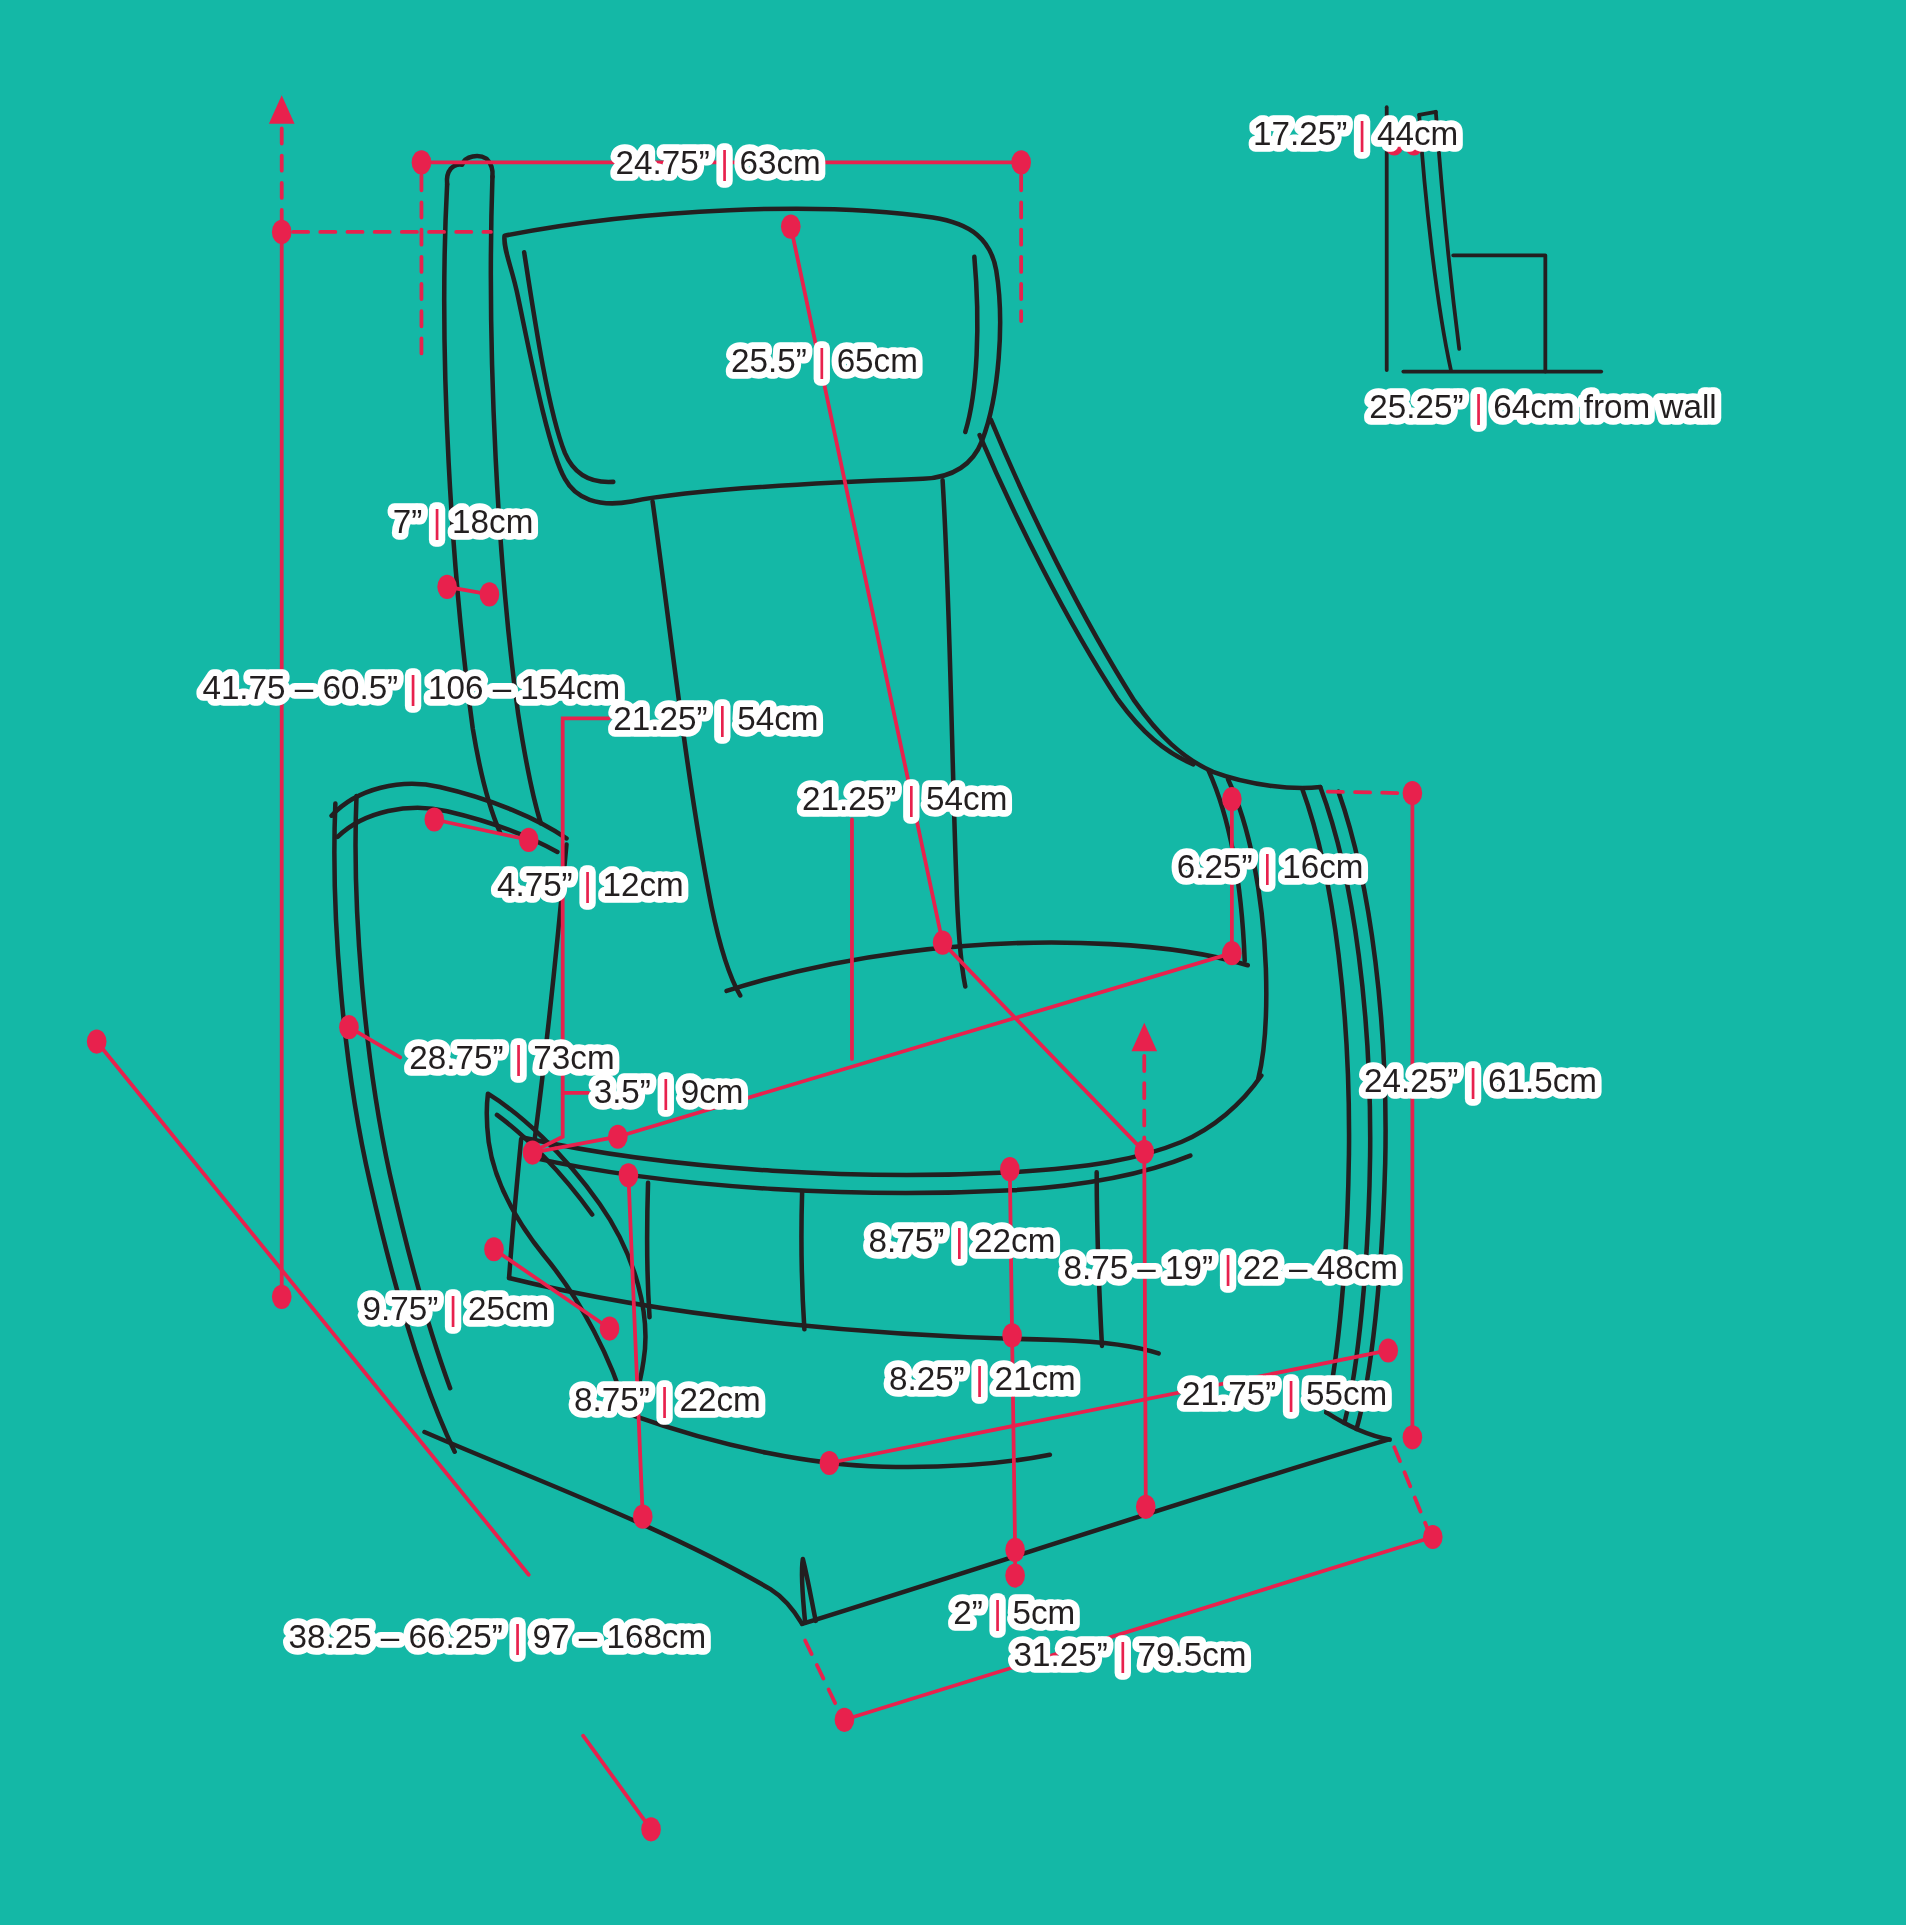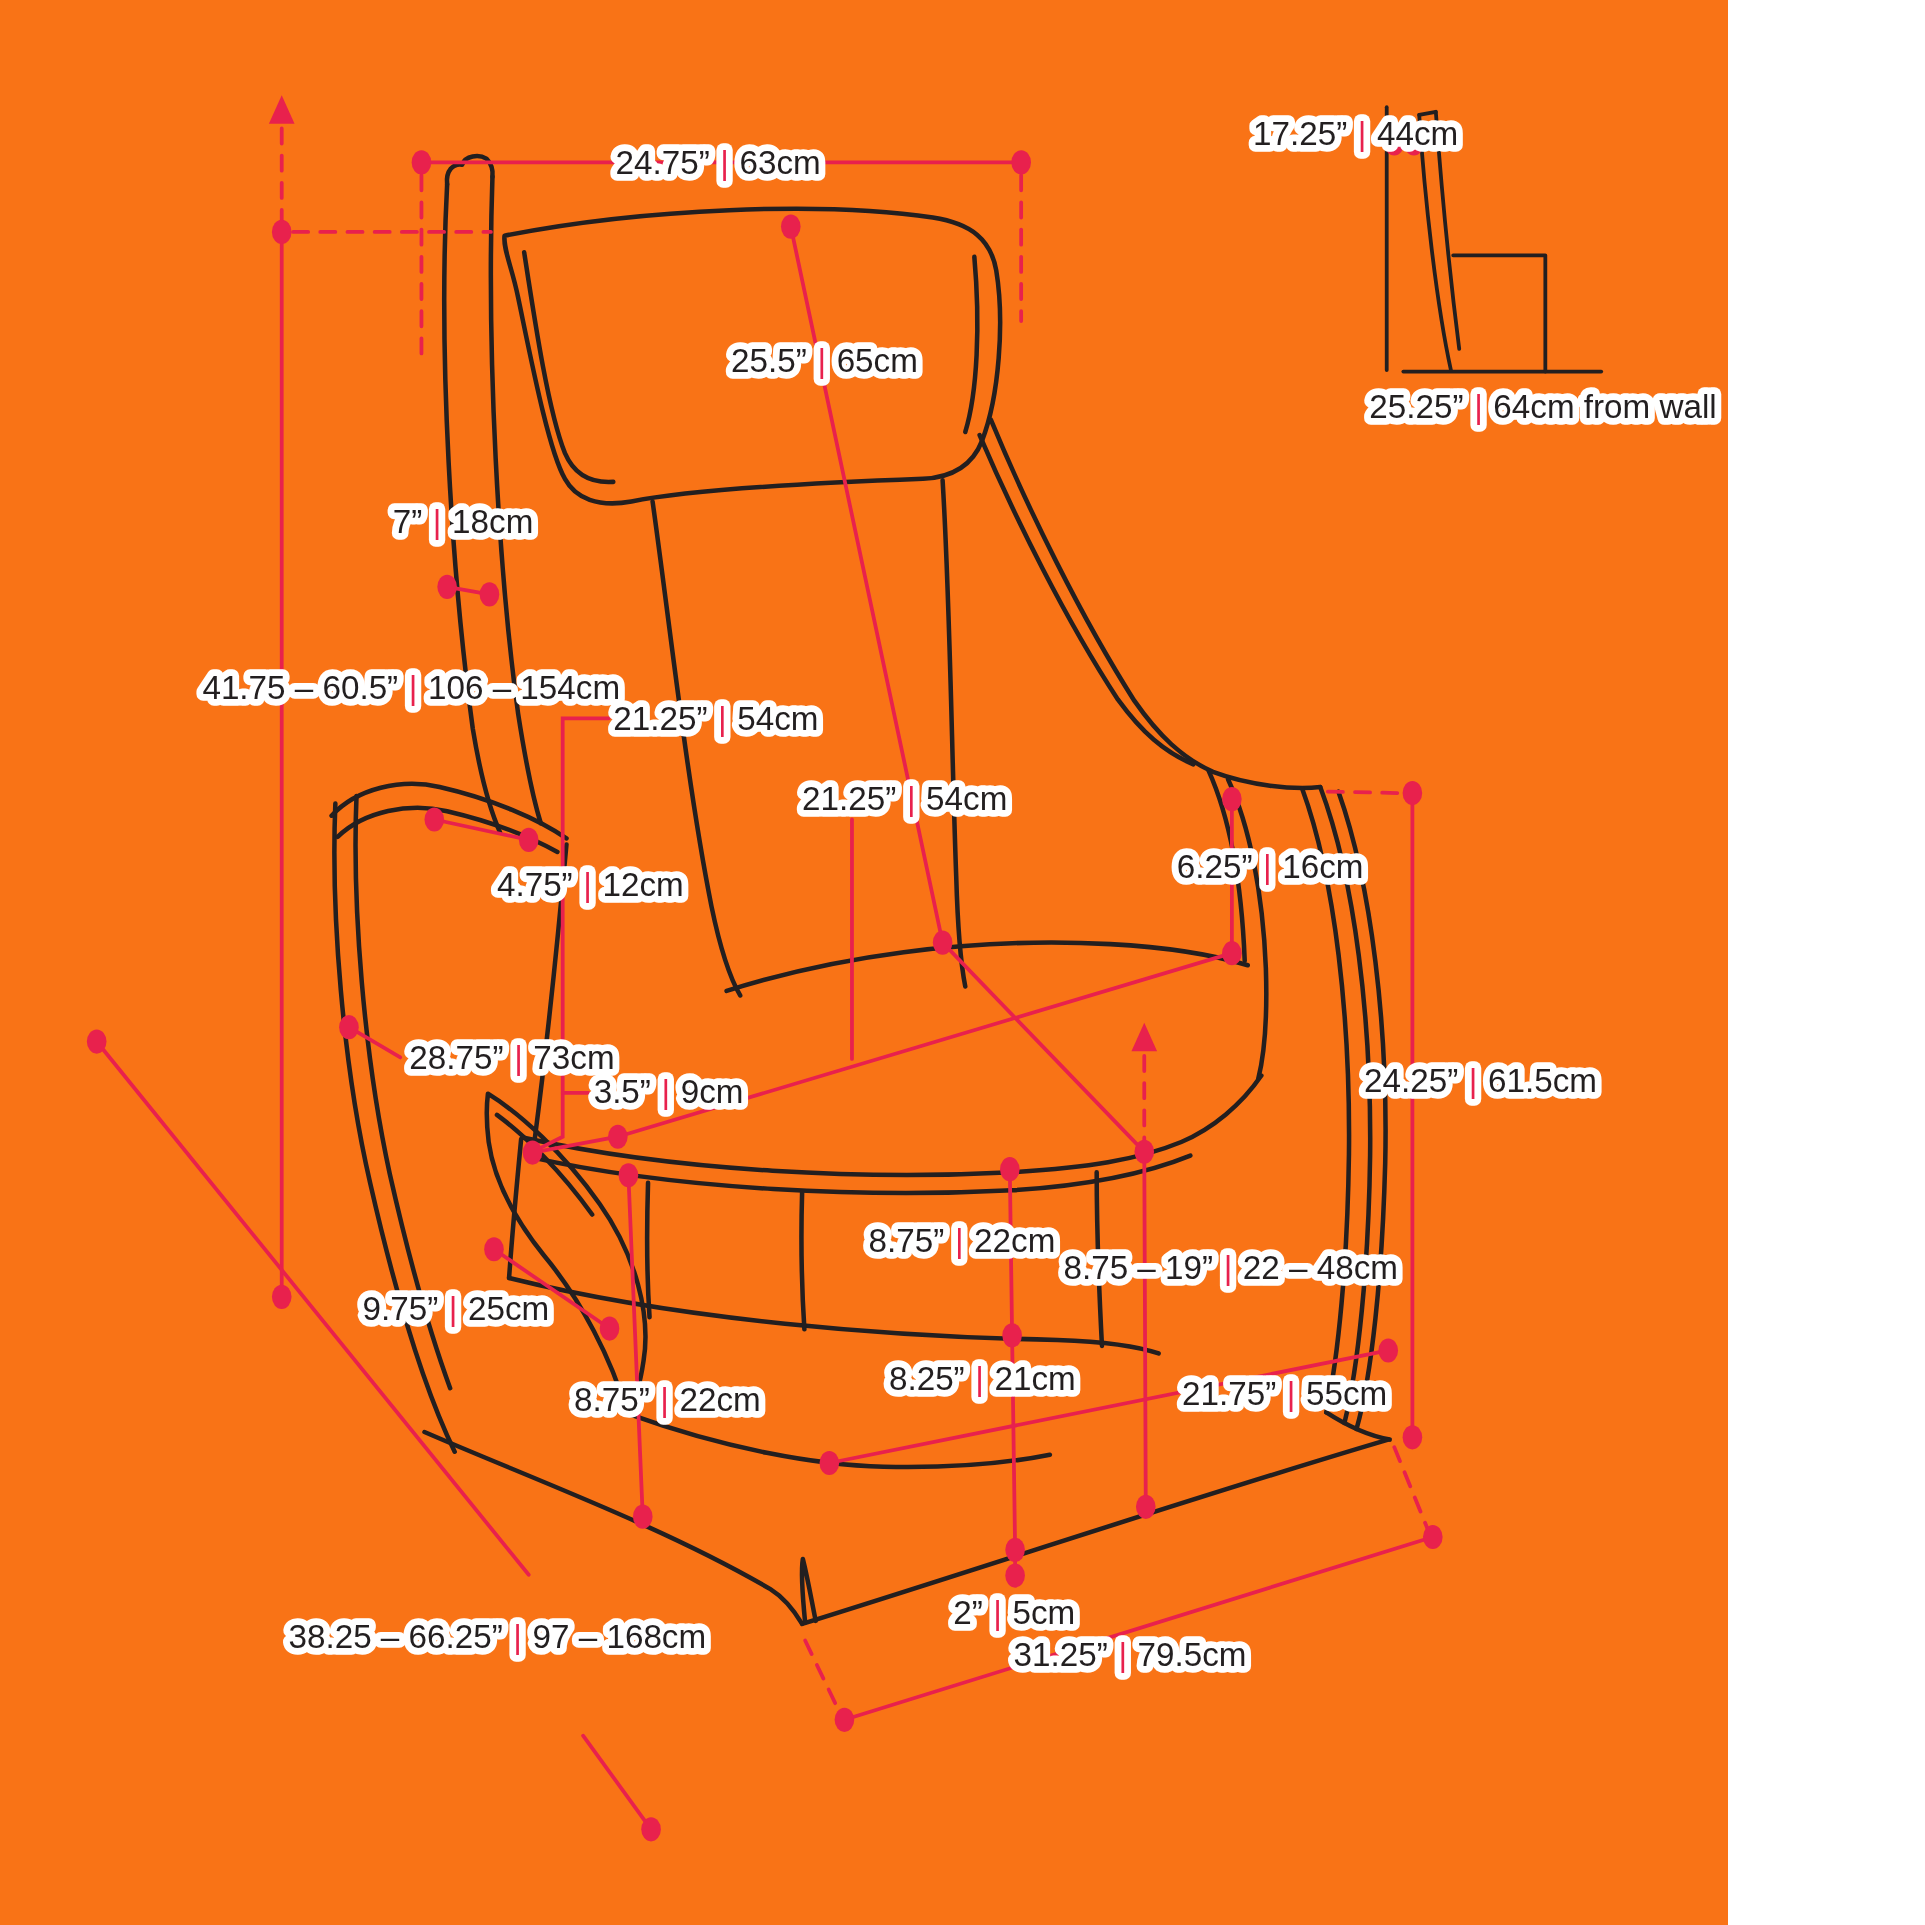--- a/index.html
+++ b/index.html
@@ -1,17 +1,17 @@
 <!DOCTYPE html>
 <html style="font-size:12px"><head>
 <meta charset="utf-8">
 <style>
   html,body{margin:0;padding:0;background:#ffffff;}
   body{width:1926px;height:1926px;font-family:"Liberation Sans",sans-serif;}
-  .stage{position:relative;width:1728px;height:1926px;background:#f97316;overflow:hidden;}
+  .stage{position:relative;width:1906px;height:1926px;background:#14b8a6;overflow:hidden;}
   svg{display:block;}
   .blk{stroke:#231f20;stroke-width:6;fill:none;stroke-linecap:round;stroke-linejoin:round;}
   .blk-thin{stroke:#231f20;stroke-width:5;fill:none;stroke-linecap:round;stroke-linejoin:round;}
   .red{stroke:#e8214d;stroke-width:5;fill:none;stroke-linecap:round;}
   .red-d{stroke:#e8214d;stroke-width:5;fill:none;stroke-linecap:round;stroke-dasharray:20 16;}
   .dot{fill:#e8214d;stroke:none;}
   .arrow{fill:#e8214d;stroke:none;}
   .lbl{font-family:"Liberation Sans",sans-serif;font-size:44px;fill:#231f20;
        paint-order:stroke fill;stroke:#ffffff;stroke-width:18px;stroke-linejoin:round;}
   .sep{fill:#e8214d;}

